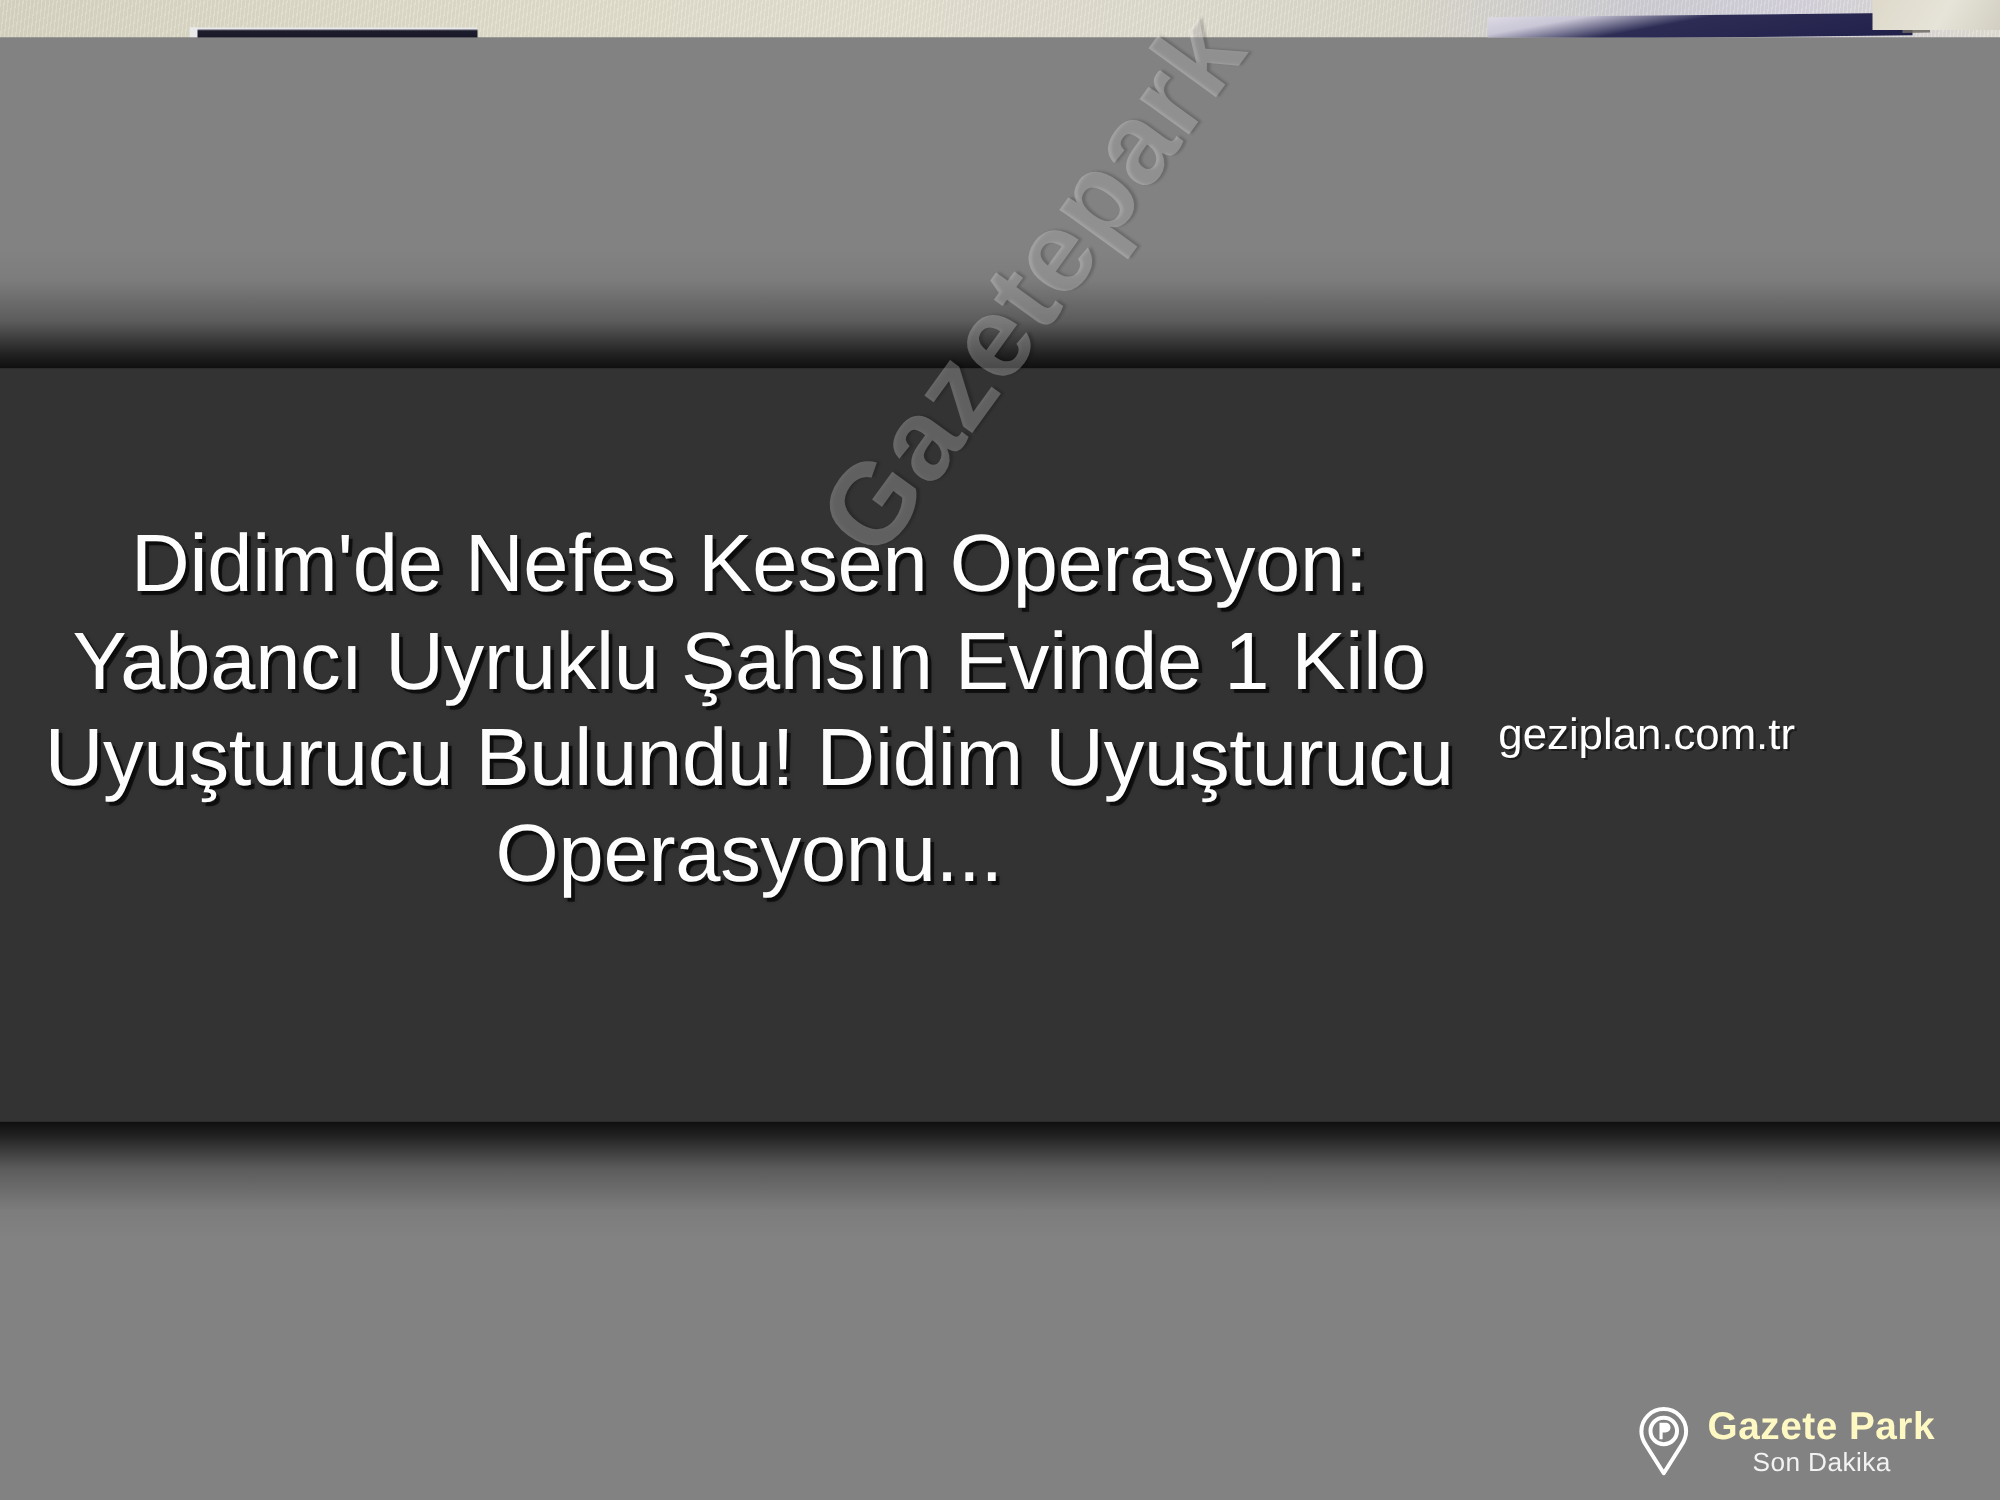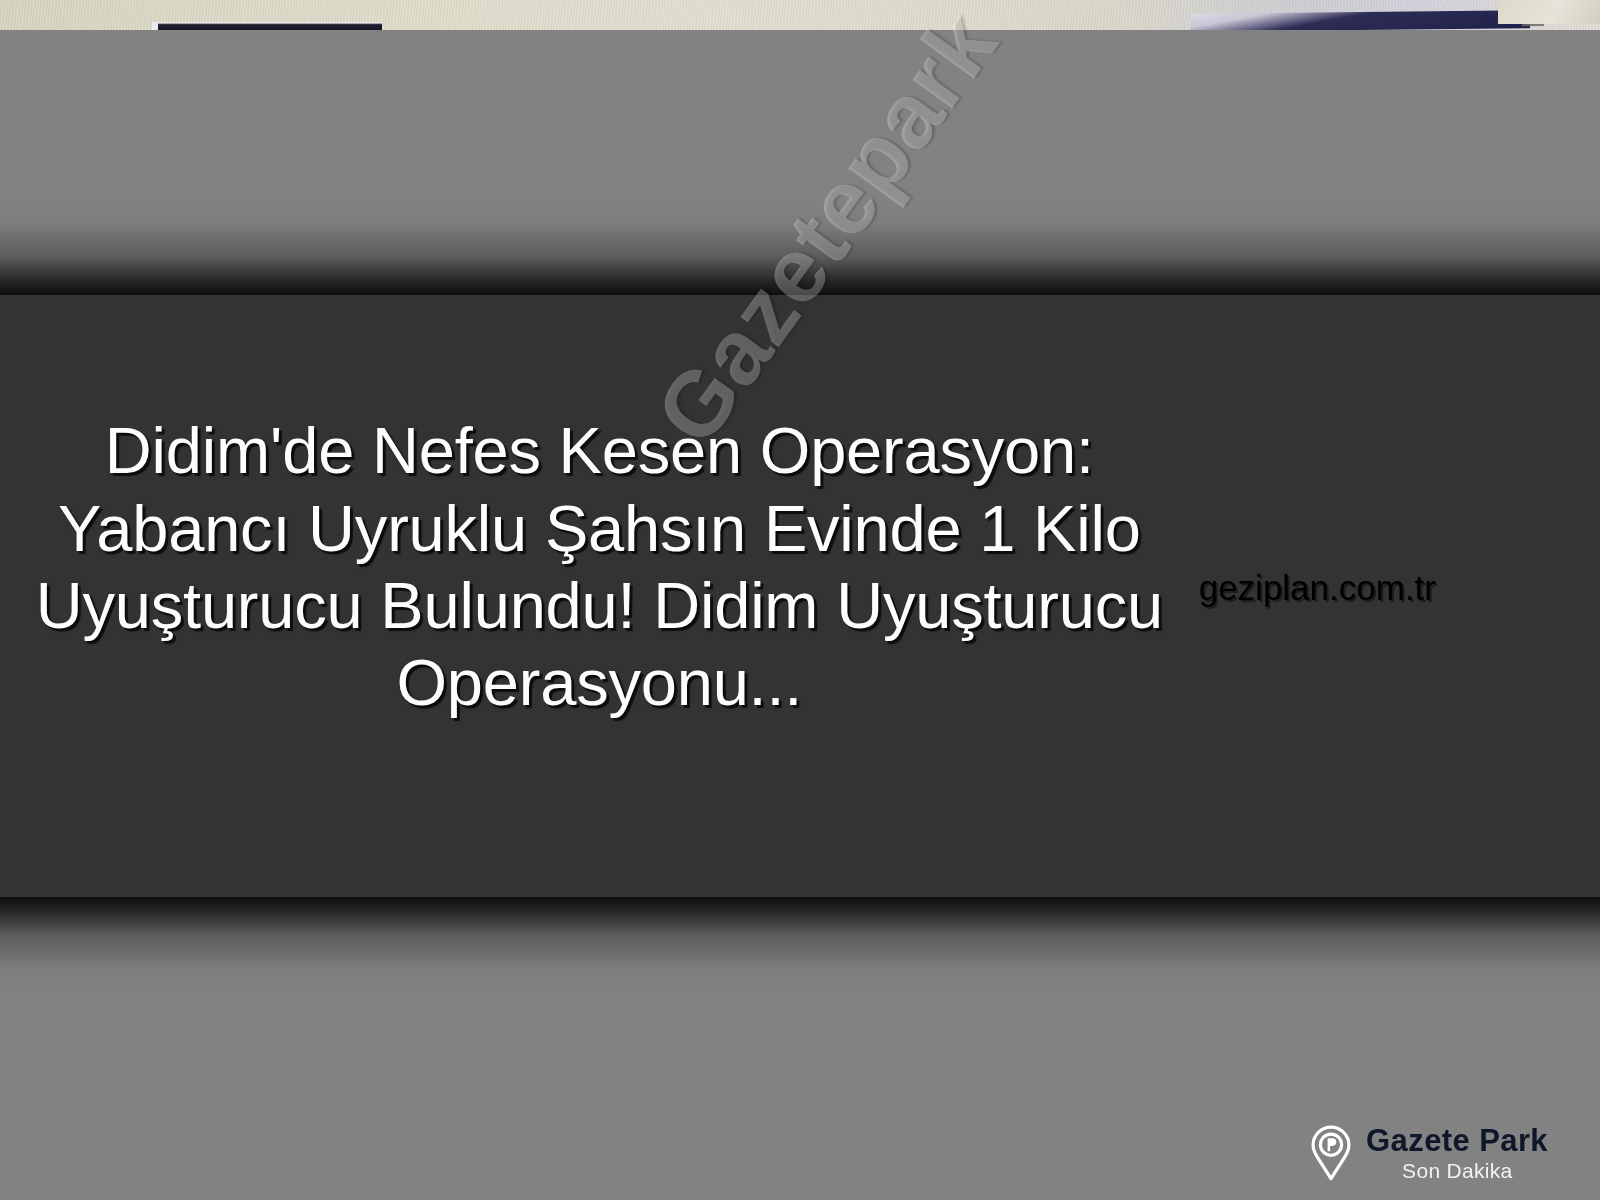--- a/index.html
+++ b/index.html
@@ -156,21 +156,21 @@
     font-weight: 400;
     line-height: 1.19;
     letter-spacing: -0.2px;
     text-shadow:
       3px 3px 0 rgba(0,0,0,0.62),
       2px 2px 3px rgba(0,0,0,0.5);
   }
   .subtitle {
     margin: 42px 0 0 0;
     text-align: center;
-    color: #000000;
+    color: #ffffff;
     font-size: 35px;
     font-weight: 400;
     text-shadow: 2px 2px 0 rgba(0,0,0,0.45);
   }
 
   
   .watermark {
     position: absolute;
     left: 640px;
     top: 405px;
@@ -201,21 +201,21 @@
     width: 46px;
     height: 58px;
     flex: 0 0 auto;
   }
   .logo-text {
     display: flex;
     flex-direction: column;
     line-height: 1;
   }
   .logo-title {
-    color: #0f172a;
+    color: #fef9c3;
     font-size: 31px;
     font-weight: 700;
     letter-spacing: 0.4px;
   }
   .logo-sub {
     color: #f2f2f2;
     font-size: 21px;
     font-weight: 400;
     letter-spacing: 0.3px;
     margin-top: 4px;

